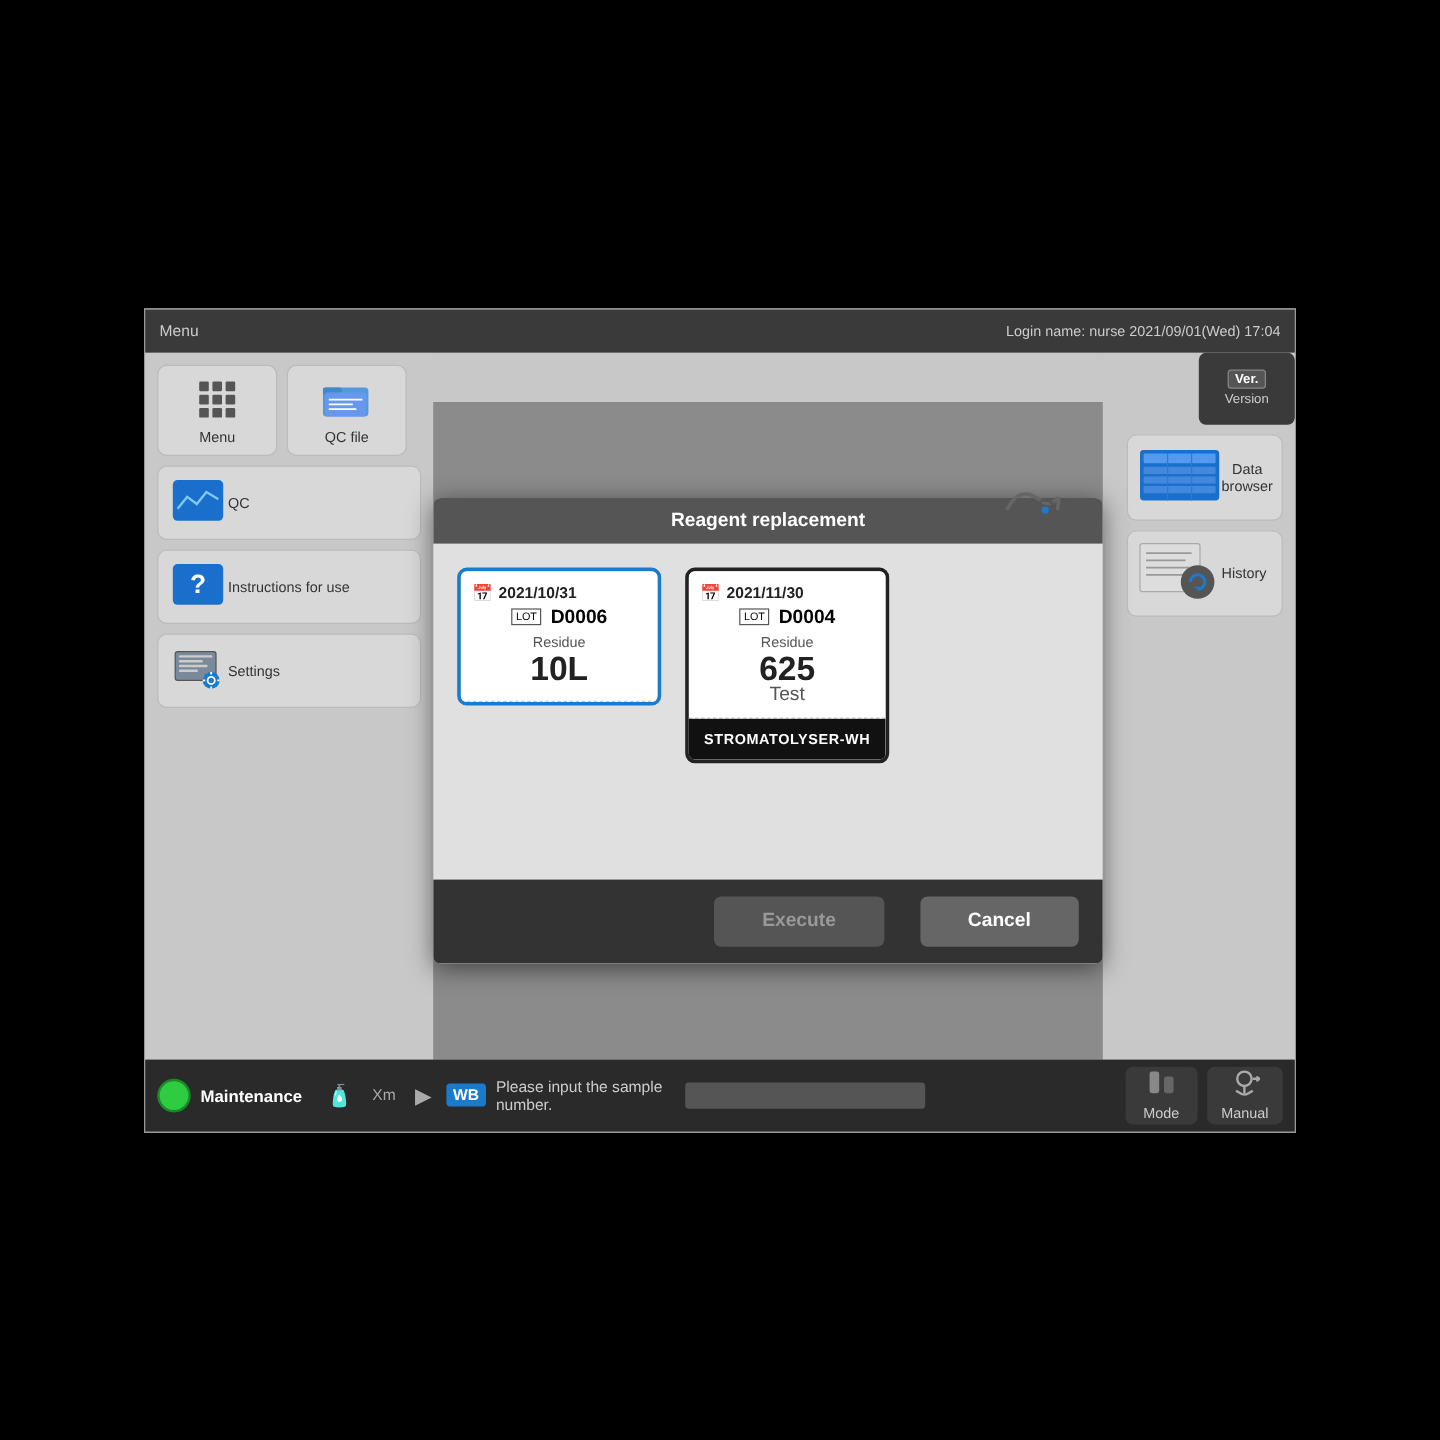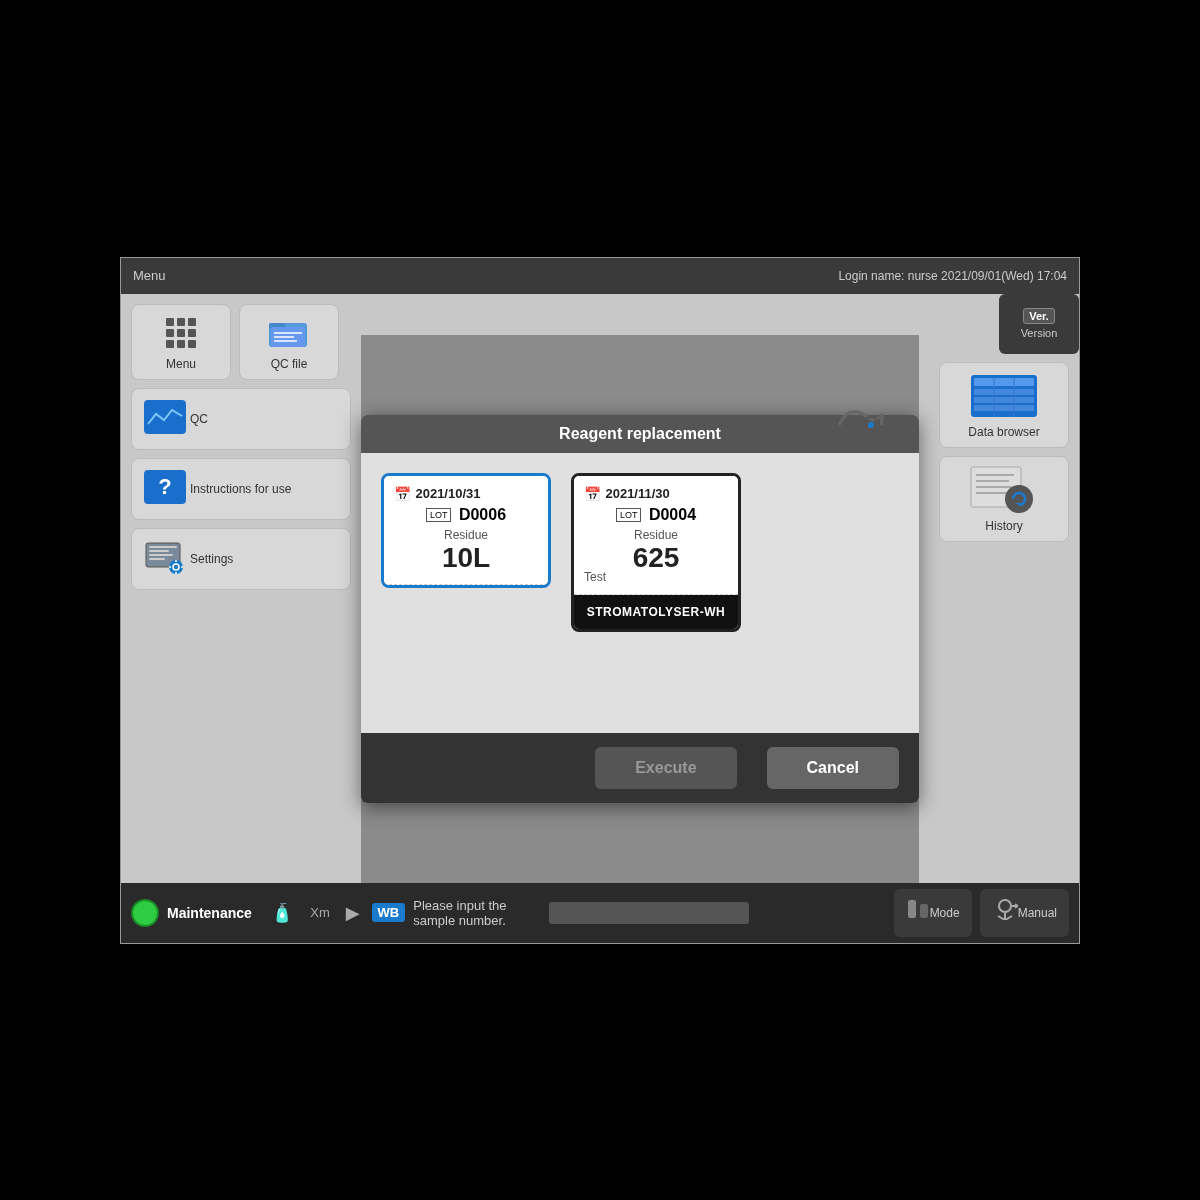--- a/index.html
+++ b/index.html
@@ -74,21 +74,21 @@
       background: #c8c8c8;
       padding: 10px;
       display: flex;
       flex-direction: column;
       gap: 8px;
       align-items: flex-end;
     }
     .right-btn {
       width: 130px;
       display: flex;
-      flex-direction: column;
+      flex-direction: row;
       align-items: center;
       background: #d8d8d8;
       border-radius: 8px;
       padding: 8px;
       cursor: pointer;
       border: 1px solid #bbb;
     }
     .right-btn-icon {
       width: 70px;
       height: 50px;
@@ -214,21 +214,22 @@
       text-align: center;
       color: #555;
     }
     .reagent-residue-value {
       font-size: 28px;
       font-weight: bold;
       text-align: center;
       color: #222;
     }
     .reagent-residue-unit {
-      font-size: 12px;
+      font-size: 16px;
+      text-align: center;
       color: #555;
       margin-top: -4px;
     }
     .reagent-card-footer {
       background: #1a7acc;
       color: #fff;
       text-align: center;
       padding: 10px;
       font-size: 14px;
       font-weight: bold;
@@ -311,21 +312,21 @@
       flex: 1;
     }
     #sample-input-bar {
       width: 200px;
       height: 22px;
       background: #555;
       border-radius: 3px;
     }
     .bottom-right-btn {
       display: flex;
-      flex-direction: row;
+      flex-direction: column;
       align-items: center;
       justify-content: center;
       background: #3a3a3a;
       border-radius: 6px;
       padding: 6px 12px;
       cursor: pointer;
       color: #ccc;
       font-size: 12px;
       min-width: 60px;
       height: 48px;

